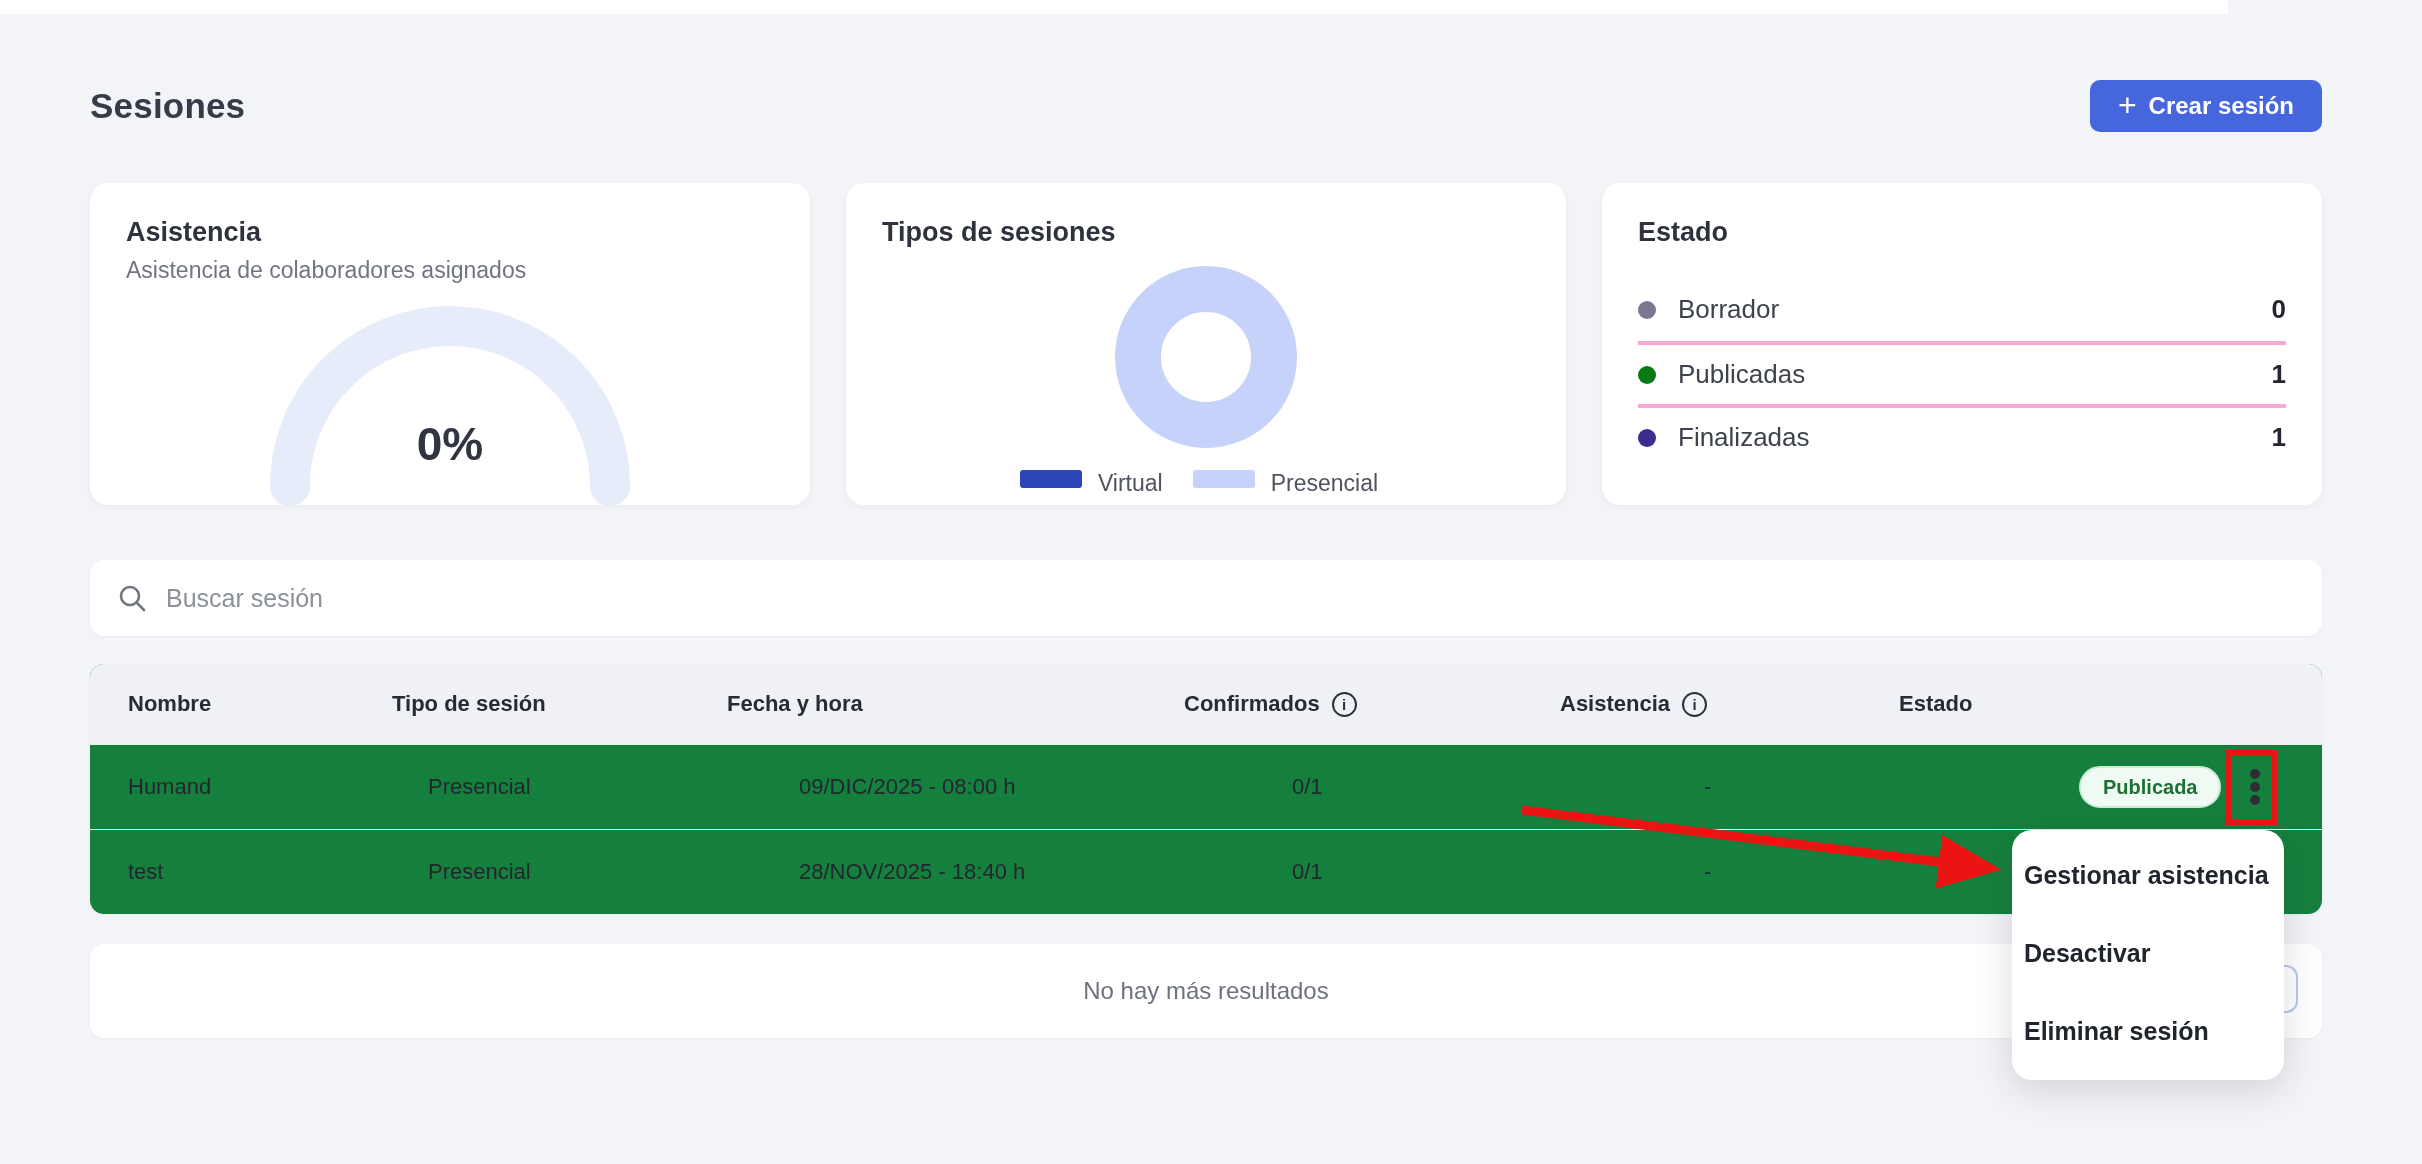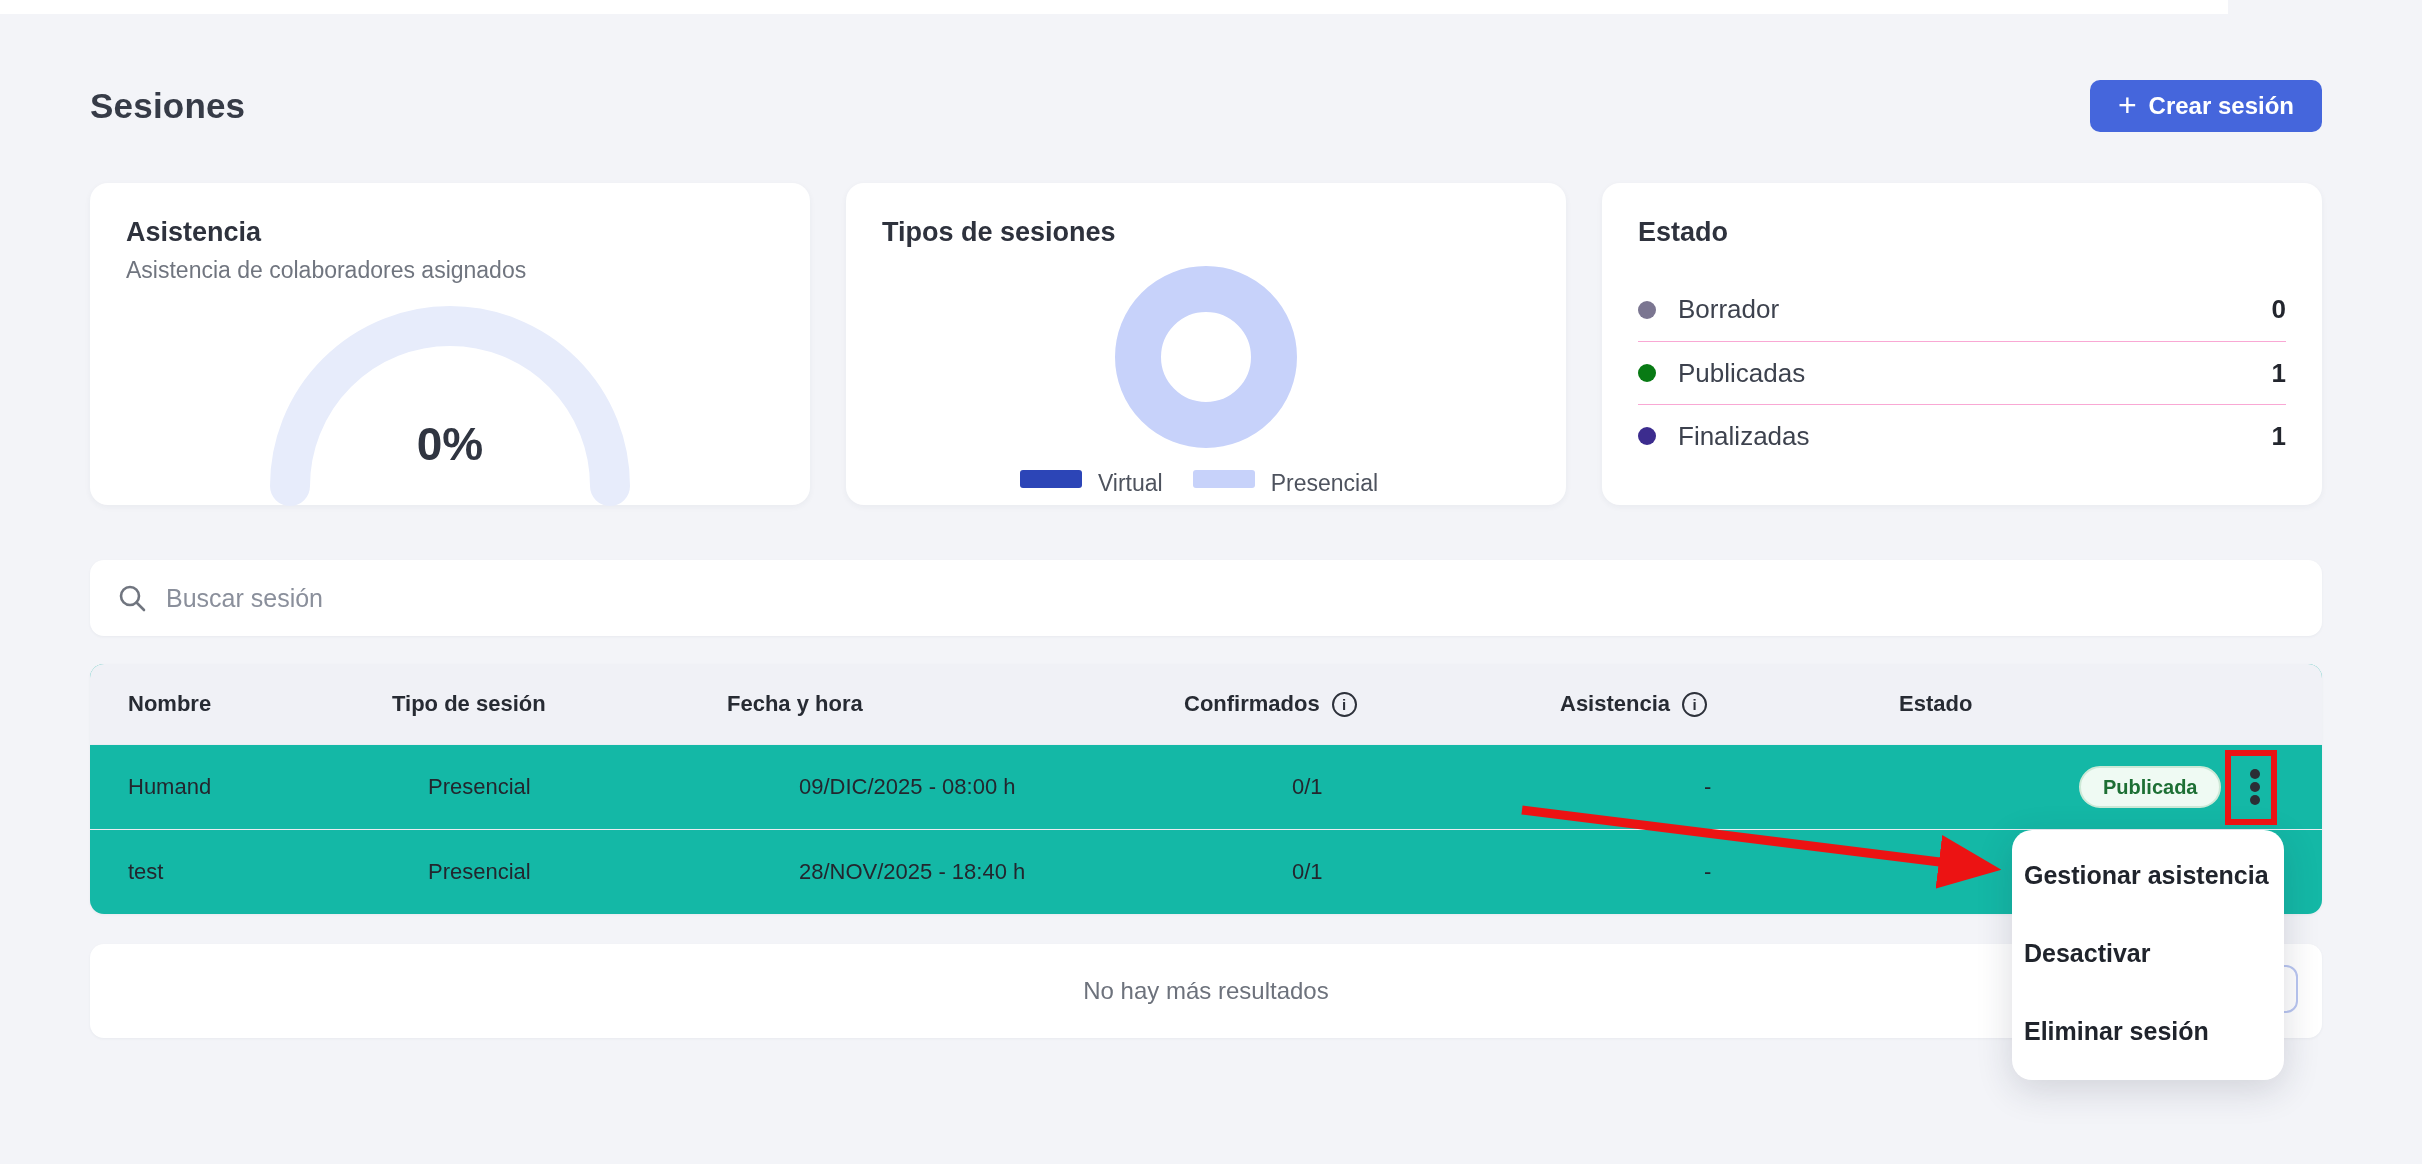--- a/index.html
+++ b/index.html
@@ -26,32 +26,32 @@
 
   .donut-wrap { width:190px; margin:14px auto 0; }
   .legend { display:flex; align-items:flex-start; justify-content:center; gap:16px; margin-top:14px; }
   .swatch { width:62px; height:18px; border-radius:3px; display:inline-block; }
   .swatch.virtual { background:#2c45b7; }
   .swatch.presencial { background:#c7d2fa; }
   .legend-label { font-size:23px; color:#4e535e; margin-right:14px; }
 
   .status-rows { margin-top:30px; }
   .status-row { display:flex; align-items:center; height:63px; }
-  .status-row + .status-row { border-top:1px solid #f9a8d4; }
+  .status-row + .status-row { border-top:4px solid #f9a8d4; }
   .status-dot { width:18px; height:18px; border-radius:50%; flex:0 0 auto; }
   .status-label { font-size:26px; color:#3d424e; margin-left:22px; }
   .status-count { margin-left:auto; font-size:26px; font-weight:700; color:#23262e; }
 
   
   .searchbar { margin-top:55px; height:76px; background:#fff; border-radius:14px; box-shadow:0 1px 3px rgba(40,50,80,.05); display:flex; align-items:center; padding:0 26px; gap:18px; }
   .searchbar input { border:none; outline:none; flex:1; font-family:Liberation Sans, sans-serif; font-size:25px; color:#3d424e; background:transparent; }
   .searchbar input::placeholder { color:#8a8f9b; }
 
   
-  .table-card { margin-top:28px; background:#14b8a6; border-radius:14px; box-shadow:0 1px 3px rgba(40,50,80,.05); overflow:hidden; }
+  .table-card { margin-top:28px; background:#15803d; border-radius:14px; box-shadow:0 1px 3px rgba(40,50,80,.05); overflow:hidden; }
   .tgrid { display:grid; grid-template-columns:302px 335px 457px 376px 339px 1fr; align-items:center; }
   .thead { height:80px; background:#f0f1f6; }
   .thead .cell { font-size:22px; font-weight:700; color:#272b33; display:flex; align-items:center; gap:12px; }
   .trow { height:85px; border-top:1px solid #ebecf1; position:relative;gap:36px; }
   .trow .cell { font-size:22px; color:#23262e; }
   .cell.first { padding-left:38px; }
   .info-icon { width:25px; height:25px; border:2px solid #2d313a; border-radius:50%; display:inline-flex; align-items:center; justify-content:center; font-size:15px; font-weight:700; color:#2d313a; font-style:normal; }
   .badge { display:inline-block; padding:7px 22px; border-radius:999px; font-size:20px; font-weight:700; line-height:1.2; }
   .badge.green { background:#effaf3; border:2px solid #cde9d7; color:#1d6f34; }
   .badge.purple { background:#edebfc; border:2px solid #d9d3f7; color:#5530d8; }

